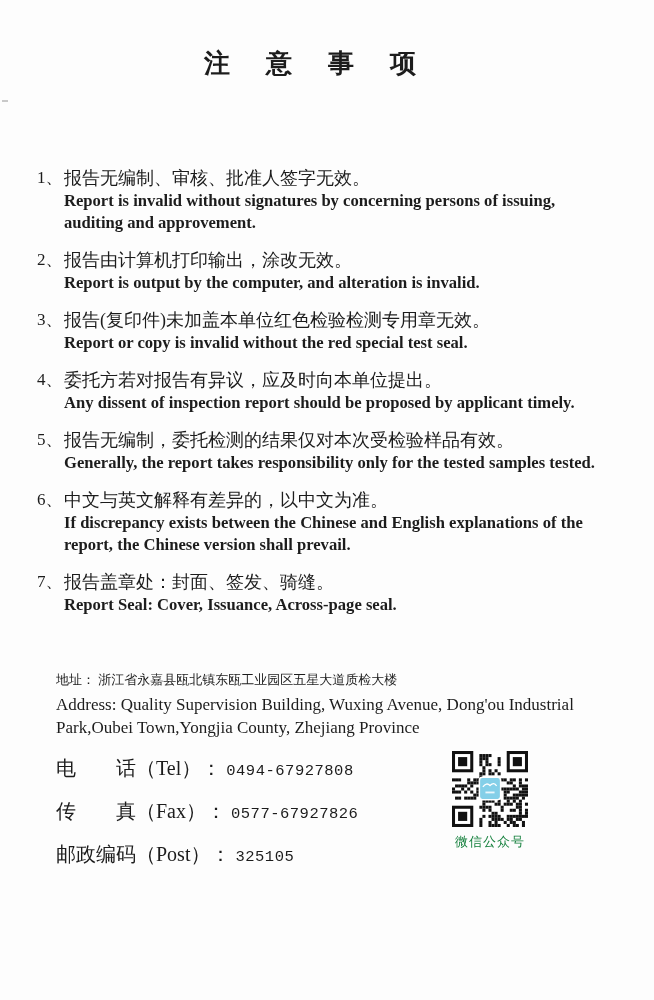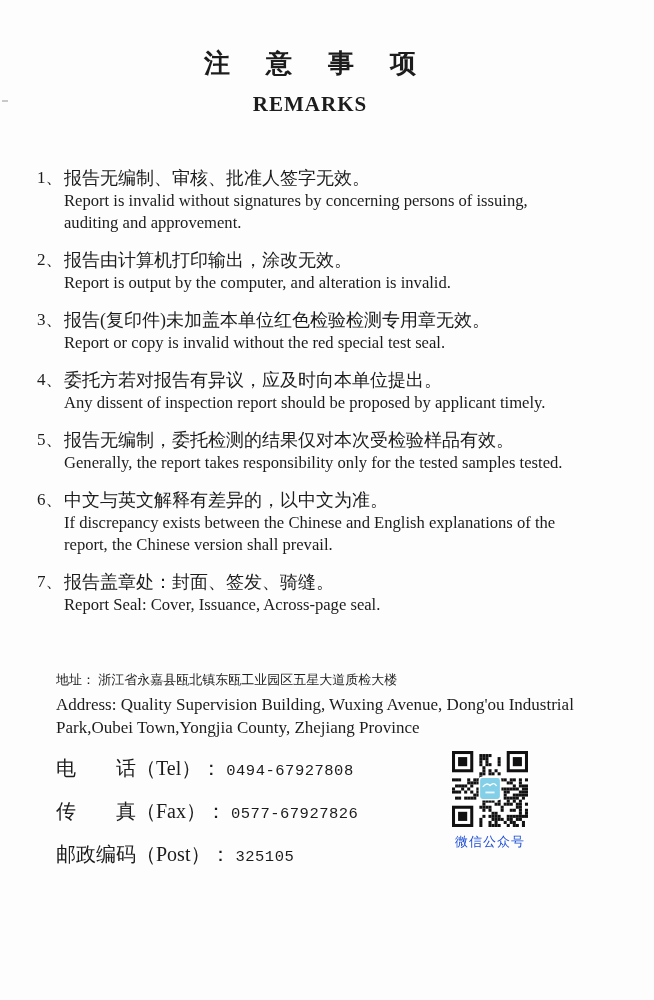--- a/index.html
+++ b/index.html
@@ -24,46 +24,45 @@
     position:absolute;top:92px;left:0;width:620px;
     text-align:center;
     font-size:21px;font-weight:700;letter-spacing:1px;
   }
   
   .remarks-list{position:absolute;top:166px;left:37px;width:592px;}
   .item{display:flex;margin-bottom:14px;}
   .num{flex:none;width:27px;font-size:17px;line-height:24px;}
   .item-body{flex:1;min-width:0;}
   .zh-line{font-size:18px;line-height:24px;}
-  .en-line{font-size:16.6px;line-height:22px;white-space:pre-line;}
+  .en-line{font-size:16.6px;line-height:22px;white-space:pre-line;font-weight:bold;}
   
   .addr{position:absolute;top:666px;left:56px;width:576px;}
   .addr-zh{font-size:13px;line-height:27px;}
   .addr-en{font-size:17px;line-height:23px;white-space:pre-line;}
   
   .contacts{position:absolute;top:756px;left:56px;width:380px;}
   .contact-row{margin-bottom:16px;line-height:24px;white-space:nowrap;}
   .contact-label{font-size:20px;}
   .contact-value{font-size:15.5px;font-family:"Liberation Mono","DejaVu Sans Mono",monospace;letter-spacing:.5px;}
   
   .qr-block{position:absolute;left:448px;top:751px;width:84px;text-align:center;}
   .qr-svg{display:block;margin:0 auto;background:#fff;}
-  .qr-caption{margin-top:6px;font-size:13px;letter-spacing:1px;color:#1d4ed8;}
+  .qr-caption{margin-top:6px;font-size:13px;letter-spacing:1px;color:#15803d;}
   
   .scan-mark{position:absolute;left:2px;top:100px;width:6px;height:2px;background:#c9c9c9;}
 </style>
 </head>
 <body>
 
 <div class="page">
 
   <div class="scan-mark"></div>
 
   <div class="title-zh">注意事项</div>
-  <div class="title-en">REMARKS</div>
 
   <div class="remarks-list">
 
     <div class="item">
       <span class="num">1、</span>
       <div class="item-body">
         <div class="zh-line">报告无编制、审核、批准人签字无效。</div>
         <div class="en-line">Report is invalid without signatures by concerning persons of issuing,
 auditing and approvement.</div>
       </div>

